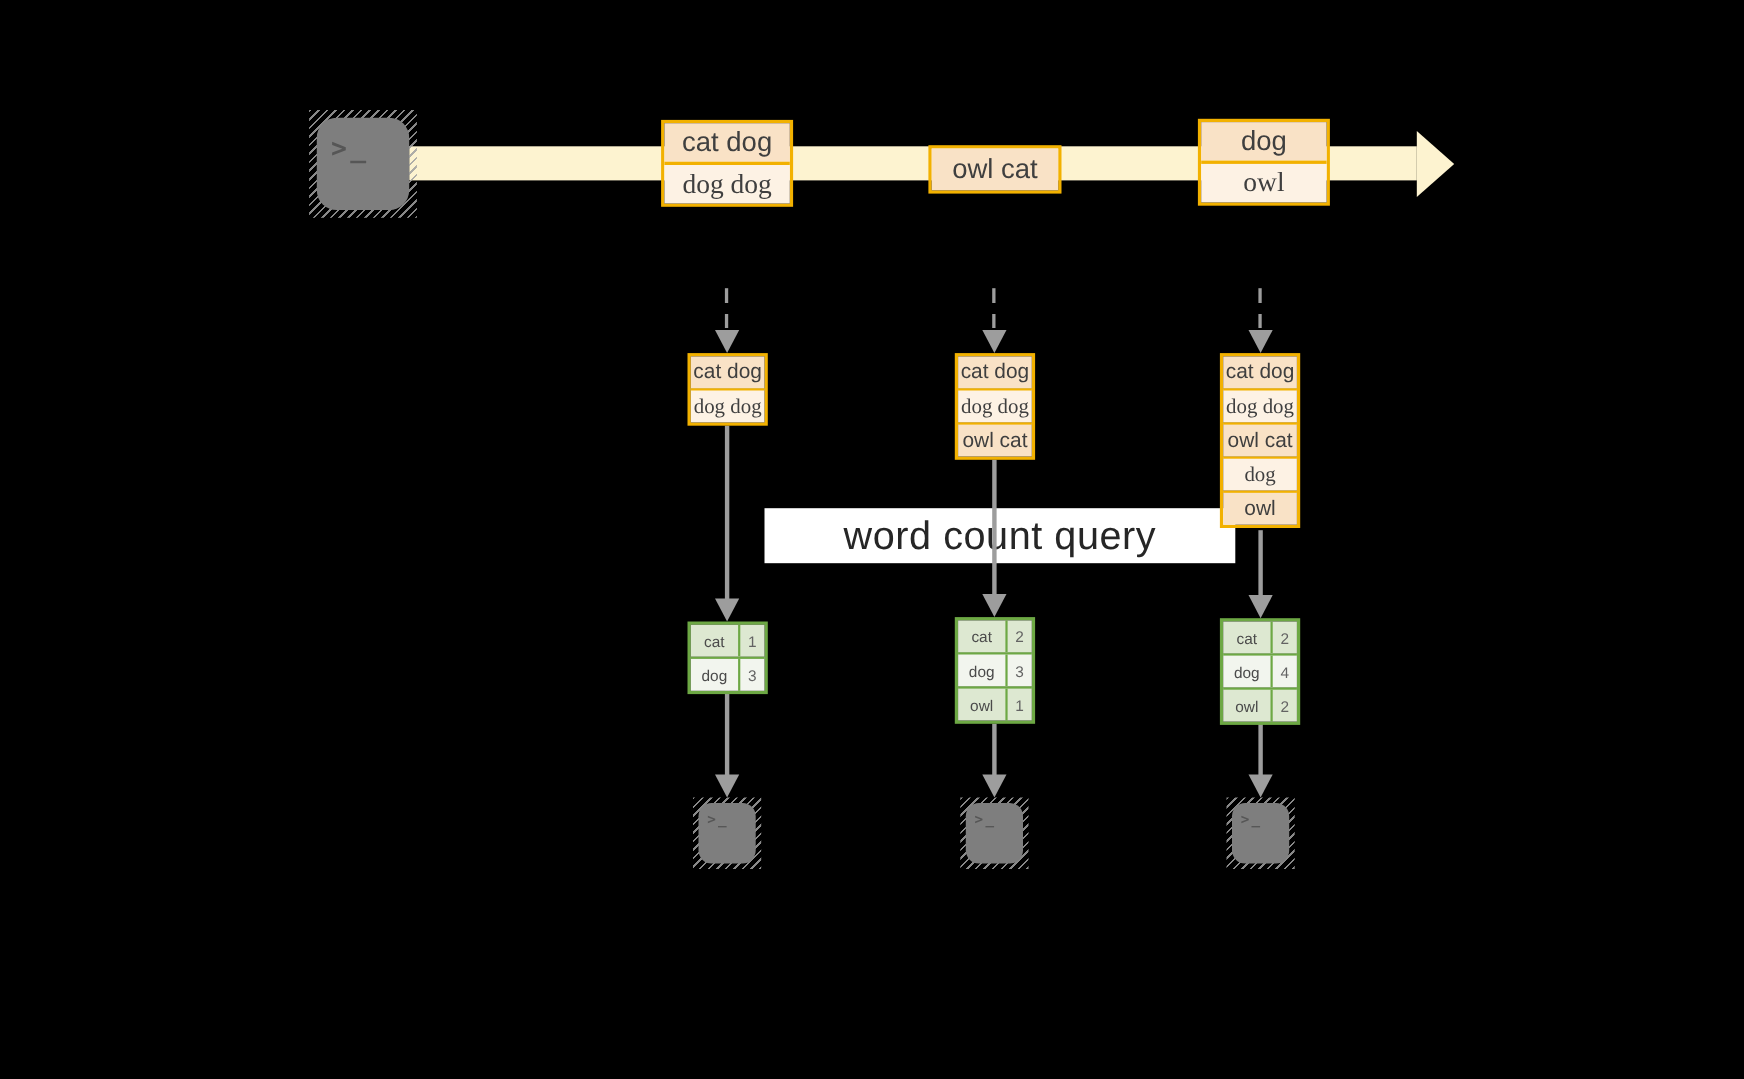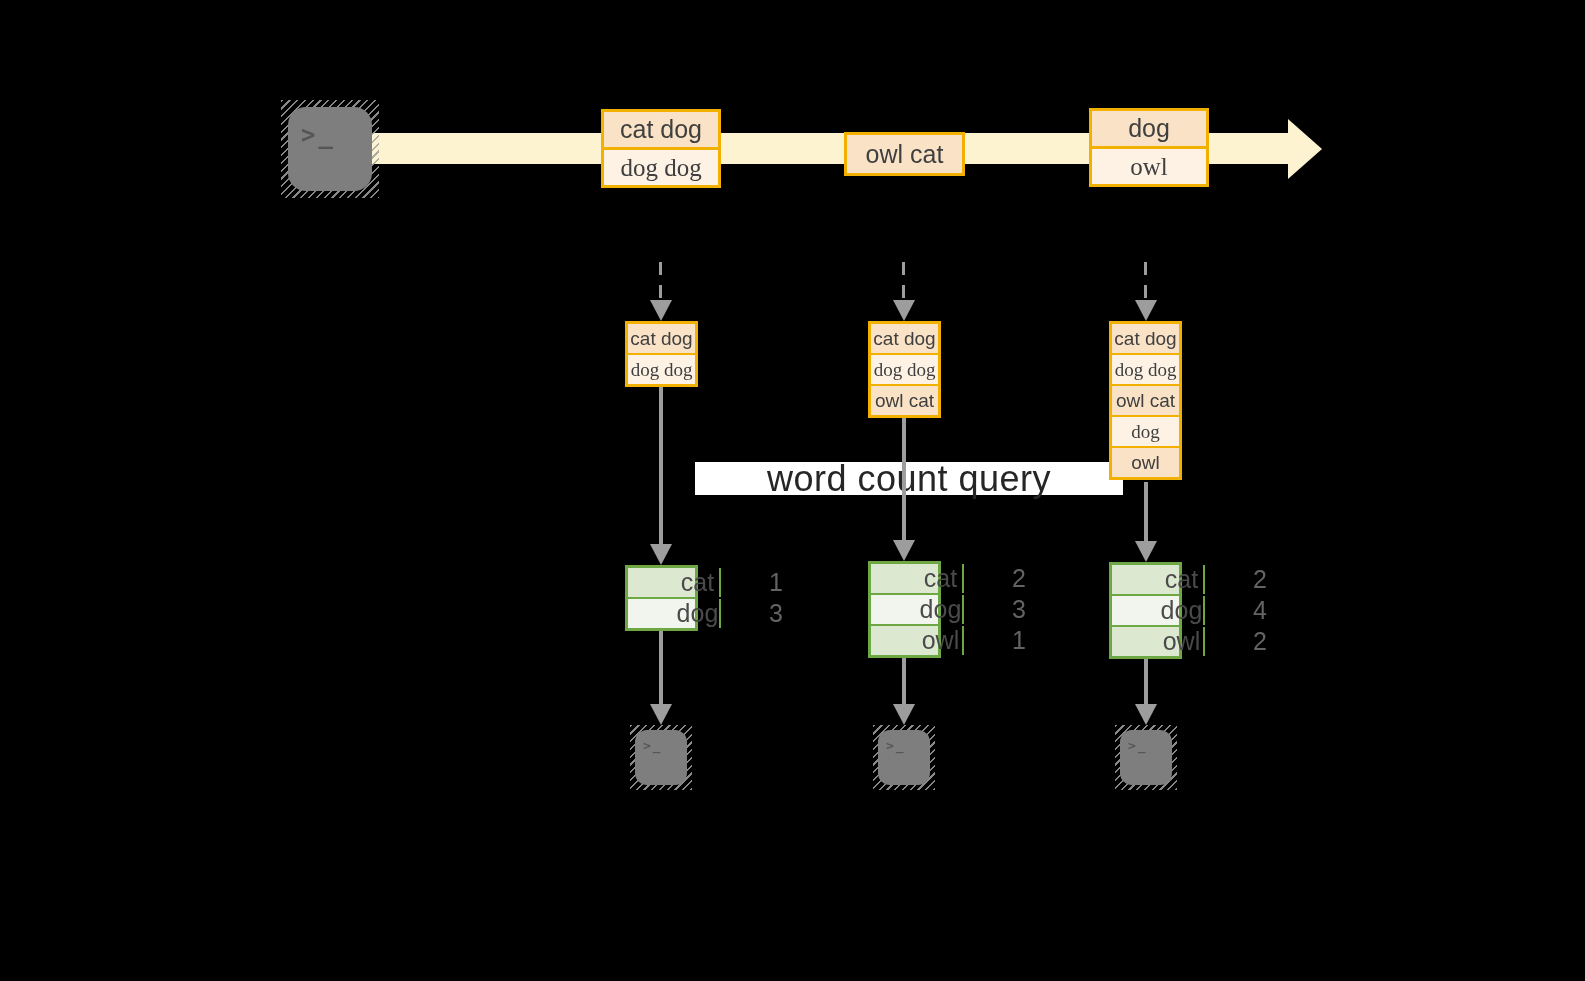--- a/index.html
+++ b/index.html
@@ -55,40 +55,40 @@
   .list.l3{left:1109px;top:321px;width:73px;height:159px;}
   
   .gtable{
     position:absolute;box-sizing:border-box;border:3px solid var(--green,#6da844);
     display:flex;flex-direction:column;z-index:3;
   }
   .gtable .row{flex:1;display:flex;}
   .gtable .row + .row{border-top:2px solid var(--green,#6da844);}
   .gtable .row.dk{background:var(--green-dark,#dde8d1);}
   .gtable .row.lt{background:var(--green-light,#f2f5ee);}
-  .gtable .cell{display:flex;align-items:center;justify-content:center;font-size:25px;padding-left:48px;}
+  .gtable .cell{display:flex;align-items:center;justify-content:center;font-size:14px;}
   .gtable .cell.word{flex:0 0 64%;color:#4a4a4a;}
   .gtable .cell.count{flex:1;border-left:2px solid var(--green,#6da844);color:#636363;}
   .gtable.t1{left:625px;top:565px;width:73px;height:66px;}
   .gtable.t2{left:868px;top:561px;width:73px;height:97px;}
   .gtable.t3{left:1109px;top:562px;width:73px;height:97px;}
   
   .vdash{
     position:absolute;width:3px;z-index:2;
     background:repeating-linear-gradient(to bottom,var(--arrow-gray,#9d9d9d) 0 13px,transparent 13px 23px);
   }
   .vline{position:absolute;width:4px;background:var(--arrow-gray,#9d9d9d);z-index:2;}
   .ahead{
     position:absolute;width:0;height:0;z-index:2;
     border-left:11px solid transparent;border-right:11px solid transparent;
     border-top:21px solid var(--arrow-gray,#9d9d9d);
   }
   
   .banner{
-    position:absolute;left:695px;top:462px;width:428px;height:33px;z-index:1;
+    position:absolute;left:695px;top:462px;width:428px;height:50px;z-index:1;
     background:var(--banner-bg,#fff);display:flex;align-items:center;justify-content:center;
   }
   .banner span{
     font-size:36px;font-weight:300;color:var(--banner-text,#262626);letter-spacing:.5px;white-space:nowrap;
   }
 </style>
 </head>
 <body>
 
 <div class="canvas">

